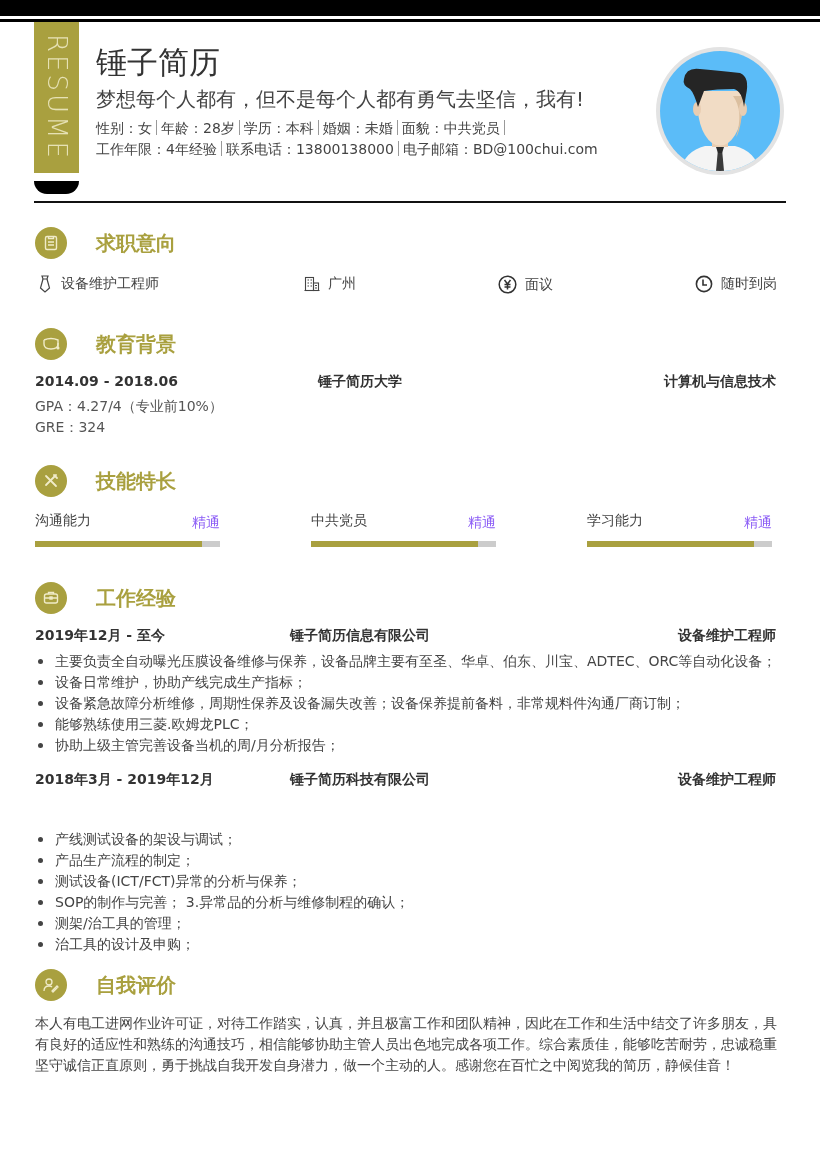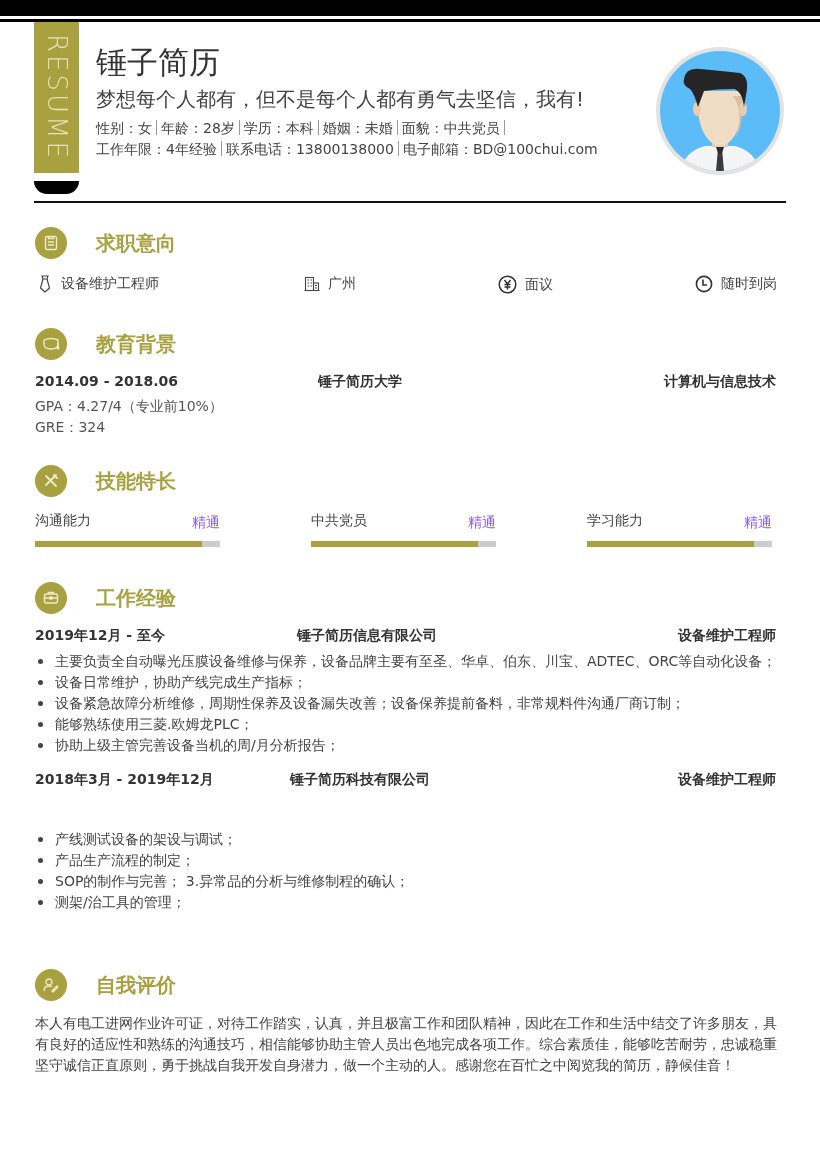--- a/index.html
+++ b/index.html
@@ -179,38 +179,40 @@
     <svg width="18" height="18" viewBox="0 0 18 18" fill="none" stroke="#f0ebc8" stroke-width="1.4">
         <rect x="2.5" y="5" width="13" height="9" rx="2"></rect>
         <path d="M6.5 5 V3.5 H11.5 V5 M2.5 9 H15.5"></path>
         <rect x="8" y="8" width="2" height="2" fill="#f0ebc8"></rect>
       </svg>
   </div>
   <span class="sec-title">工作经验</span>
 </div>
 
 <div class="row-bold" style="left:35px; top:627px;">2019年12月 - 至今</div>
-<div class="row-bold" style="left:297px; top:627px;">锤子简历信息有限公司</div>
+<div class="row-bold" style="left:290px; top:627px;">锤子简历信息有限公司</div>
 <div class="row-bold" style="right:44px; top:627px;">设备维护工程师</div>
 <ul class="bullets" style="top:651px;">
   <li>主要负责全自动曝光压膜设备维修与保养，设备品牌主要有至圣、华卓、伯东、川宝、ADTEC、ORC等自动化设备；</li>
   <li>设备日常维护，协助产线完成生产指标；</li>
   <li>设备紧急故障分析维修，周期性保养及设备漏失改善；设备保养提前备料，非常规料件沟通厂商订制；</li>
   <li>能够熟练使用三菱.欧姆龙PLC；</li>
   <li>协助上级主管完善设备当机的周/月分析报告；</li>
 </ul>
 
 <div class="row-bold" style="left:35px; top:771px;">2018年3月 - 2019年12月</div>
 <div class="row-bold" style="left:290px; top:771px;text-align:right;">锤子简历科技有限公司</div>
 <div class="row-bold" style="right:44px; top:771px;">设备维护工程师</div>
 <ul class="bullets" style="top:829px;">
   <li>产线测试设备的架设与调试；</li>
   <li>产品生产流程的制定；</li>
+  <li>测试设备(ICT/FCT)异常的分析与保养；</li>
   <li>SOP的制作与完善； 3.异常品的分析与维修制程的确认；</li>
   <li>测架/治工具的管理；</li>
+  <li>治工具的设计及申购；</li>
 </ul>
 
 <div class="sec-head" style="top:968px;">
   <div class="sec-icon">
     <svg width="18" height="18" viewBox="0 0 18 18" fill="none" stroke="#f0ebc8" stroke-width="1.3">
         <circle cx="7" cy="6" r="3"></circle>
         <path d="M2 15 Q2 10 7 10 Q9 10 10 11"></path>
         <path d="M10 15 L15 10 L16 11 L11 16 Z"></path>
       </svg>
   </div>

